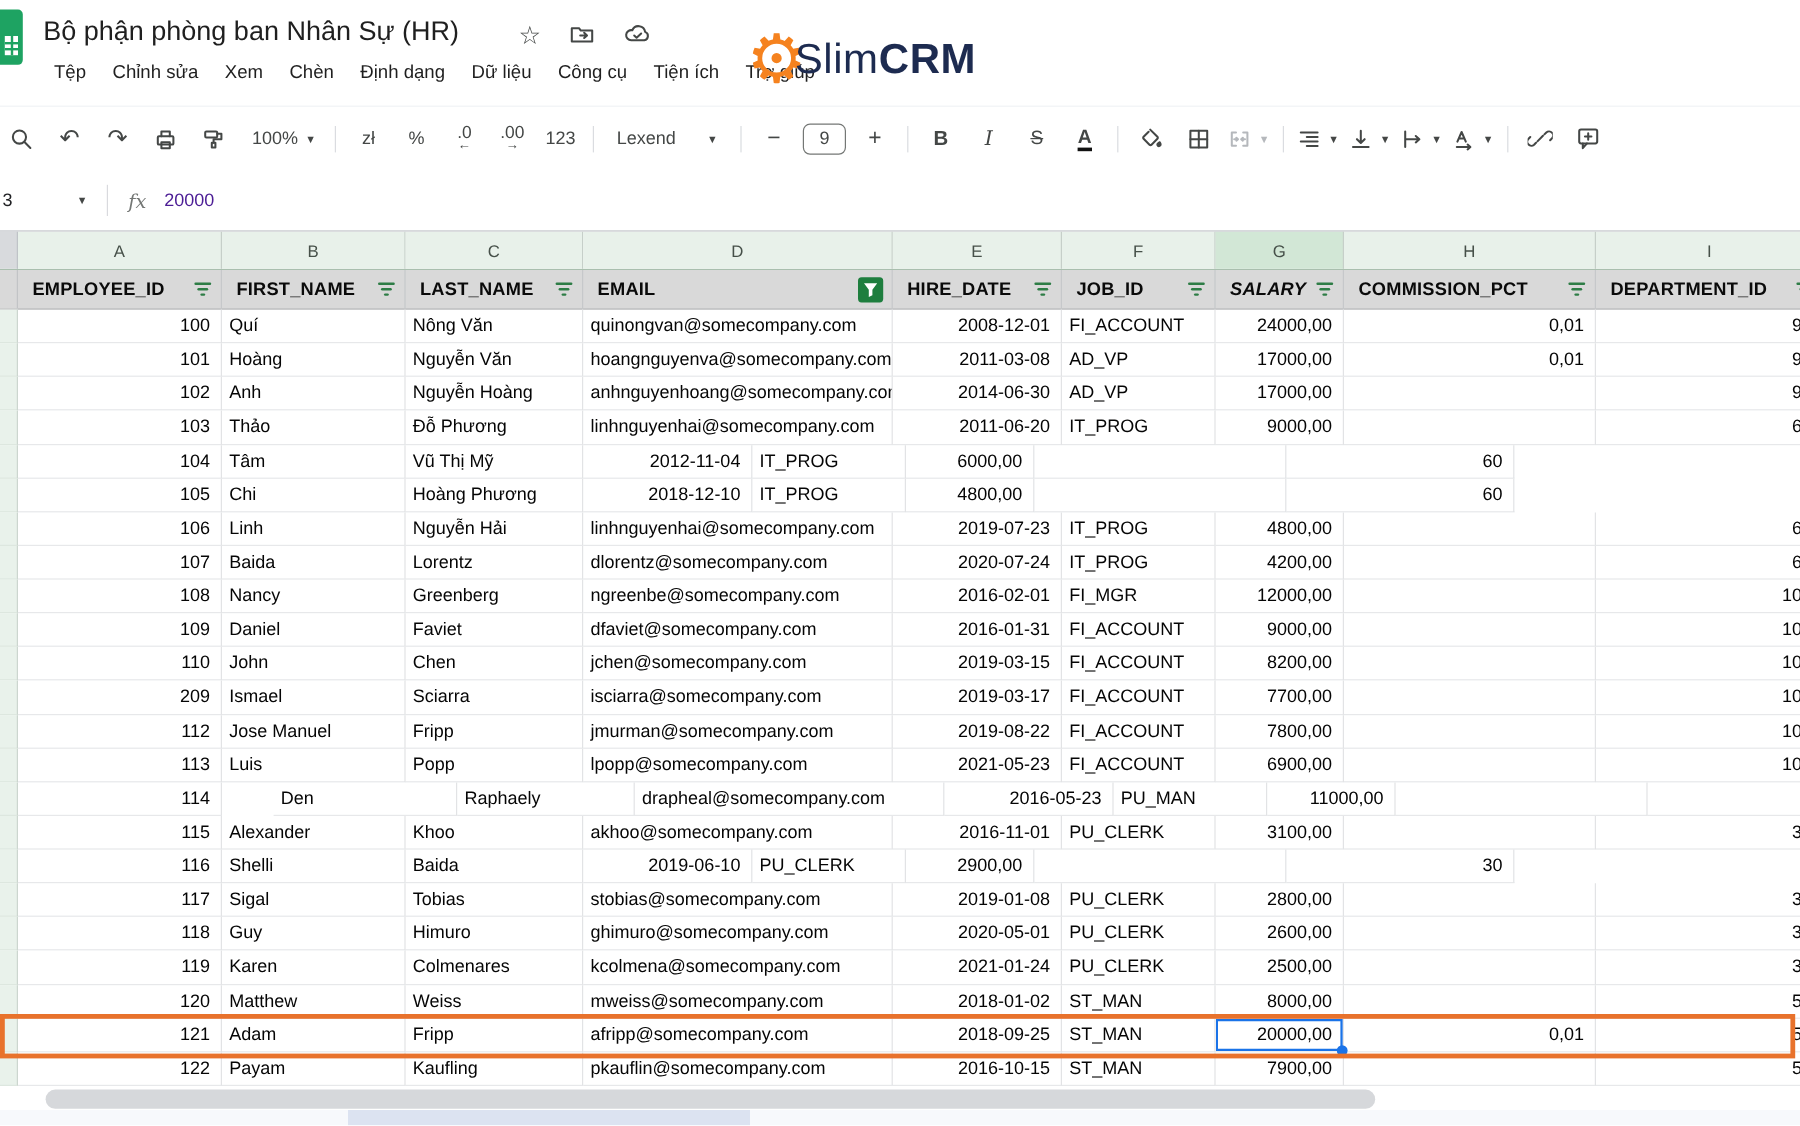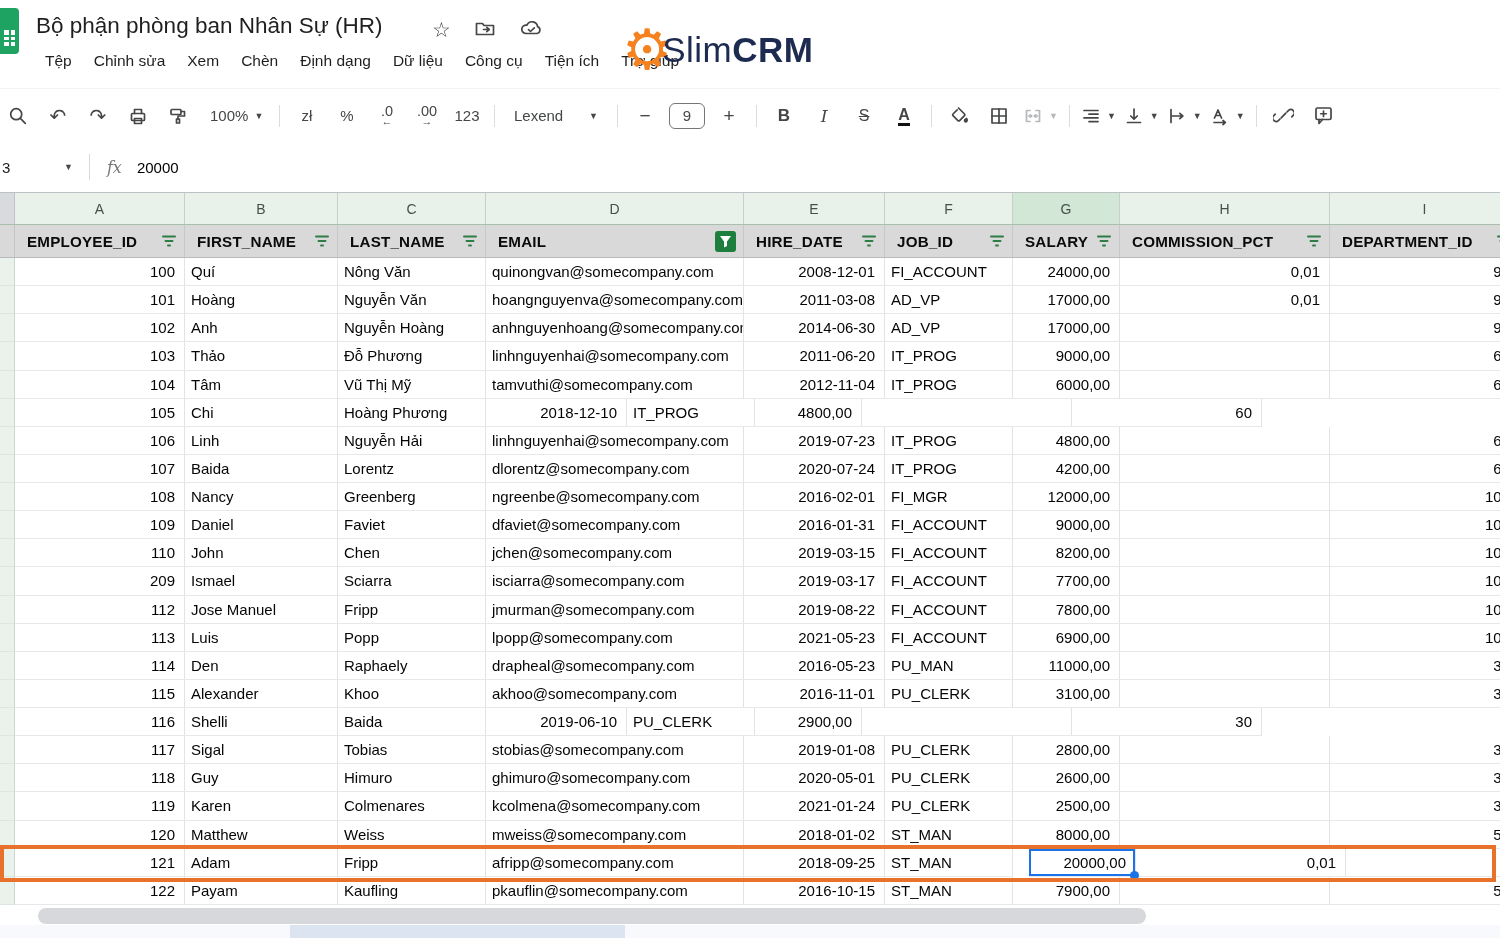--- a/index.html
+++ b/index.html
@@ -45,42 +45,42 @@
   .dec{display:flex;flex-direction:column;align-items:center;line-height:11px;font-size:14.5px;}
   .dec .sub{font-size:11px;line-height:9px;}
   .plusminus{font-size:19px;}
 
   
   .fb{position:absolute;top:142px;left:0;width:1500px;height:50px;display:flex;align-items:center;background:#fff;}
   .nb-text{font-size:15px;color:#202124;padding-left:2px;width:64px;}
   .nb-caret{font-size:9px;color:#444746;margin-right:16px;}
   .fb-div{width:1px;height:26px;background:#d9dade;}
   .fx{font-family:"DejaVu Serif",serif;font-style:italic;color:#747775;font-size:16px;margin:0 15px 0 17px;}
-  .fb-value{font-size:15px;color:#000000;}
+  .fb-value{font-size:15px;color:#4c1d95;}
 
   
   .grid{position:absolute;top:192px;left:0;width:1500px;height:716px;border-top:1px solid #bdc1c6;overflow:hidden;background:#fff;}
   .letters{display:flex;height:32px;border-bottom:1px solid #a9bfae;}
   .lcorner{width:15px;flex:0 0 auto;background:#d8dadd;border-right:1px solid #bfc3c7;}
   .lcell{flex:0 0 auto;display:flex;align-items:center;justify-content:center;background:#e8f1ea;
          border-right:1px solid #c6cfc9;font-size:14px;color:#465049;}
   .lcell.selcol{background:#d2e7d6;}
   .hrow{display:flex;height:33px;background:#d9d9d9;border-bottom:1px solid #b8babc;}
   .hcorner{width:15px;flex:0 0 auto;background:#d9d9d9;border-right:1px solid #c2c4c6;}
   .hcell{flex:0 0 auto;display:flex;align-items:center;padding:0 7px 0 12px;border-right:1px solid #c6c8ca;
          font-weight:700;font-size:15.2px;letter-spacing:.2px;color:#0a0a0a;white-space:nowrap;overflow:hidden;}
   .fbtn{margin-left:auto;flex:0 0 auto;display:flex;align-items:center;justify-content:center;}
   .fbtn.active{width:21px;height:21px;border-radius:3px;background:#1e7e3e;}
   .drow{display:flex;height:28.13px;}
   .rh{width:15px;flex:0 0 auto;background:#e9f2eb;border-right:1px solid #ccd6cf;border-bottom:1px solid #dde7df;}
   .dc{flex:0 0 auto;border-right:1px solid #e2e3e5;border-bottom:1px solid #e7e8ea;display:flex;align-items:center;
       font-size:15px;font-weight:500;color:#050505;white-space:nowrap;overflow:hidden;}
   .al{padding-left:6px;justify-content:flex-start;}
   .ar{padding-right:9px;justify-content:flex-end;}
-  .dc.sel{box-shadow:inset 0 0 0 2px #1a73e8;position:relative;overflow:visible;z-index:5;margin-left:16px;}
+  .dc.sel{box-shadow:inset 0 0 0 2px #1a73e8;position:relative;overflow:visible;z-index:5;}
   .dc.sel::after{content:"";position:absolute;right:-4px;bottom:-4px;width:9px;height:9px;border-radius:50%;background:#1a73e8;}
 
   
   .annot{position:absolute;left:0;top:845px;width:1496px;height:37px;border:4px solid #e8722c;z-index:40;pointer-events:none;}
   .hscroll{position:absolute;left:38px;top:908px;width:1108px;height:16px;background:#d6d8db;border-radius:9px;z-index:10;}
   .bstrip{position:absolute;left:0;top:925px;width:1500px;height:13px;background:#f7f9fc;}
   .btab{position:absolute;left:290px;top:925px;width:335px;height:13px;background:#dce3f1;}
 </style>
 </head>
 <body>
@@ -331,21 +331,21 @@
           <span class="fbtn">
             <svg width="16" height="14" viewBox="0 0 16 14">
               <g stroke="#2e7d46" stroke-width="2" stroke-linecap="round">
                 <line x1="2" y1="2.5" x2="14" y2="2.5"></line>
                 <line x1="4.5" y1="7" x2="11.5" y2="7"></line>
                 <line x1="7" y1="11.5" x2="9" y2="11.5"></line>
               </g>
             </svg>
           </span>
         </div>
-        <div class="hcell" style="width: 107px;">
+        <div class="hcell" style="width: 107px; font-style: italic;">
           <span>SALARY</span>
           <span class="fbtn">
             <svg width="16" height="14" viewBox="0 0 16 14">
               <g stroke="#2e7d46" stroke-width="2" stroke-linecap="round">
                 <line x1="2" y1="2.5" x2="14" y2="2.5"></line>
                 <line x1="4.5" y1="7" x2="11.5" y2="7"></line>
                 <line x1="7" y1="11.5" x2="9" y2="11.5"></line>
               </g>
             </svg>
           </span>
@@ -421,21 +421,20 @@
         <div class="dc al" style="width: 128px;">IT_PROG</div>
         <div class="dc ar" style="width: 107px;">9000,00</div>
         <div class="dc ar" style="width: 210px;"></div>
         <div class="dc ar" style="width: 190px;">60</div>
       </div>
       <div class="drow">
         <div class="rh"></div>
         <div class="dc ar" style="width: 170px;">104</div>
         <div class="dc al" style="width: 153px;">Tâm</div>
         <div class="dc al" style="width: 148px;">Vũ Thị Mỹ</div>
-        <div class="dc al" style="width: 258px;">tamvuthi@somecompany.com</div>
         <div class="dc ar" style="width: 141px;">2012-11-04</div>
         <div class="dc al" style="width: 128px;">IT_PROG</div>
         <div class="dc ar" style="width: 107px;">6000,00</div>
         <div class="dc ar" style="width: 210px;"></div>
         <div class="dc ar" style="width: 190px;">60</div>
       </div>
       <div class="drow">
         <div class="rh"></div>
         <div class="dc ar" style="width: 170px;">105</div>
         <div class="dc al" style="width: 153px;">Chi</div>
@@ -538,21 +537,21 @@
         <div class="dc al" style="width: 258px;">lpopp@somecompany.com</div>
         <div class="dc ar" style="width: 141px;">2021-05-23</div>
         <div class="dc al" style="width: 128px;">FI_ACCOUNT</div>
         <div class="dc ar" style="width: 107px;">6900,00</div>
         <div class="dc ar" style="width: 210px;"></div>
         <div class="dc ar" style="width: 190px;">100</div>
       </div>
       <div class="drow">
         <div class="rh"></div>
         <div class="dc ar" style="width: 170px;">114</div>
-        <div class="dc al" style="width: 153px;">Den</div>
+        <div class="dc al" style="width: 153px; margin-left: 43px;">Den</div>
         <div class="dc al" style="width: 148px;">Raphaely</div>
         <div class="dc al" style="width: 258px;">drapheal@somecompany.com</div>
         <div class="dc ar" style="width: 141px;">2016-05-23</div>
         <div class="dc al" style="width: 128px;">PU_MAN</div>
         <div class="dc ar" style="width: 107px;">11000,00</div>
         <div class="dc ar" style="width: 210px;"></div>
         <div class="dc ar" style="width: 190px;">30</div>
       </div>
       <div class="drow">
         <div class="rh"></div>

